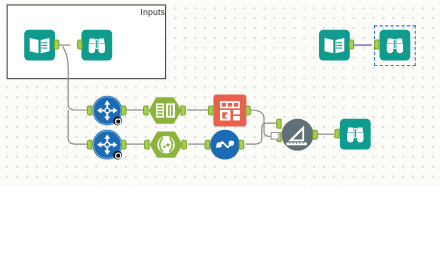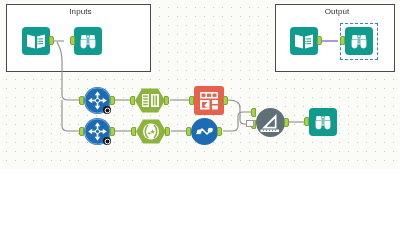--- a/index.html
+++ b/index.html
@@ -17,21 +17,21 @@
   }
   
   .tool-container{
     position:absolute;
     background:#ffffff;
     border:1px solid #4a4a4a;
     box-sizing:border-box;
   }
   .tool-container .tc-title{
     position:absolute;top:2px;left:4px;right:0;
-    text-align:center;
+    text-align:right;
     font-size:8px;color:#333;
     letter-spacing:.1px;
     line-height:10px;
   }
   #container-inputs{left:6px;top:4px;width:145px;height:68px;}
   #container-output{left:275px;top:4px;width:120px;height:68px;}
 
   
   #wires{position:absolute;left:0;top:0;width:400px;height:169px;}
 
@@ -81,23 +81,20 @@
 </style>
 </head>
 <body>
 
 <div id="canvas">
 
   <div class="tool-container" id="container-inputs">
     <div class="tc-title">Inputs</div>
   </div>
 
-  <div class="tool-container" id="container-output">
-    <div class="tc-title">Output</div>
-  </div>
 
   <svg id="wires" viewBox="0 0 400 169">
 
     <path d="M 51 41 L 64 41" stroke="#8c8c8c" stroke-width="1.1" fill="none"></path>
 
     <path d="M 57 42 C 60 48, 62 52, 62 62 L 62 95 Q 62 100, 68 100 L 82 100" stroke="#8c8c8c" stroke-width="1.1" fill="none"></path>
     <path d="M 62 100 L 62 126 Q 62 131, 68 131 L 82 131" stroke="#8c8c8c" stroke-width="1.1" fill="none"></path>
 
     <path d="M 113 100 L 130 100" stroke="#8c8c8c" stroke-width="1.1" fill="none"></path>
 

